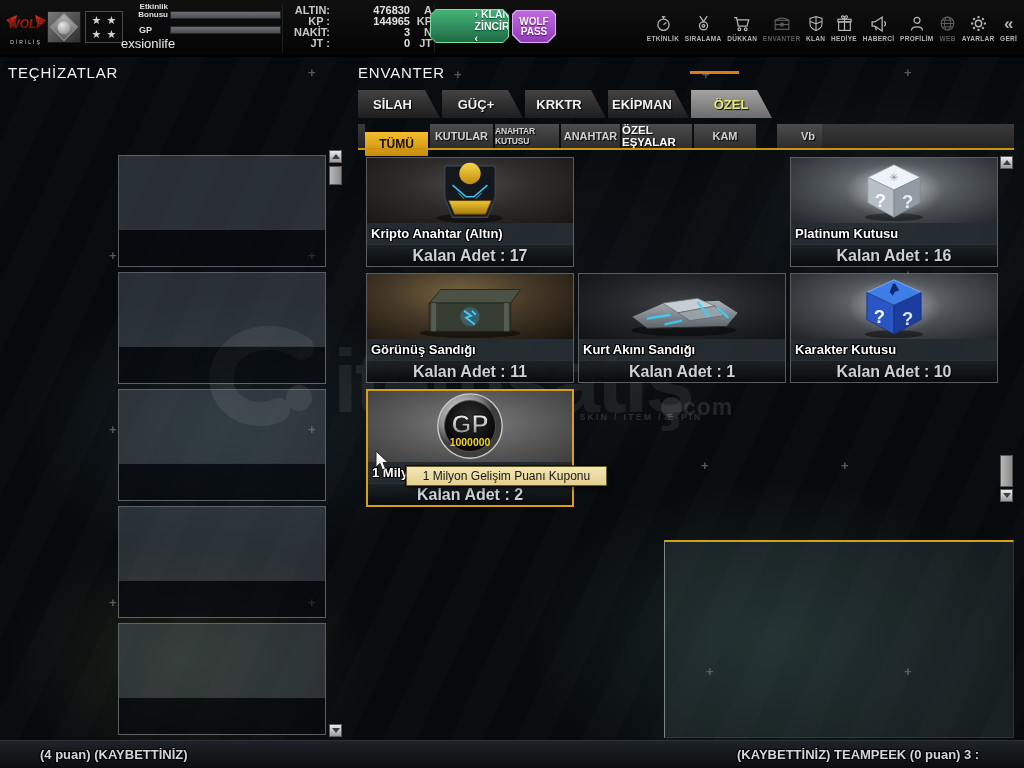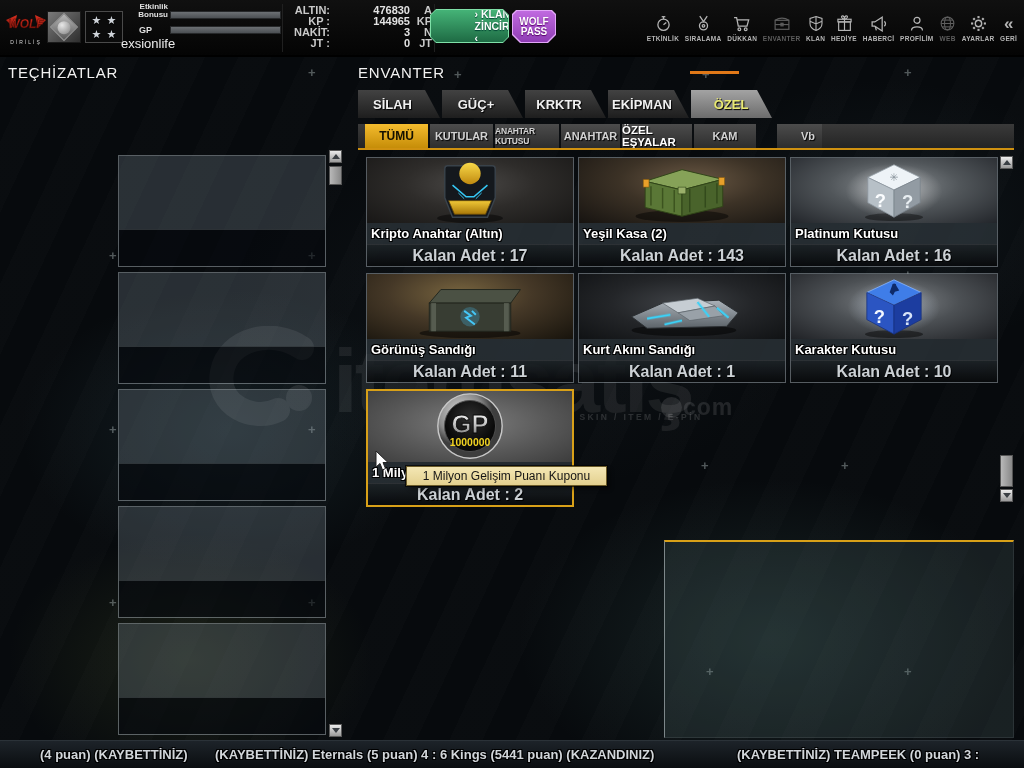--- a/index.html
+++ b/index.html
@@ -55,21 +55,21 @@
   
   .sb-btn{position:absolute;width:13px;height:13px;background:linear-gradient(#ececec,#9a9a9a);border:1px solid #5a5a5a;display:flex;align-items:center;justify-content:center;cursor:pointer;}
   .tri-up{width:0;height:0;border-left:4px solid transparent;border-right:4px solid transparent;border-bottom:5px solid #3a3f44;}
   .tri-down{width:0;height:0;border-left:4px solid transparent;border-right:4px solid transparent;border-top:5px solid #3a3f44;}
   .sb-thumb{position:absolute;width:13px;background:linear-gradient(90deg,#b8b8b8,#888);border:1px solid #555;cursor:pointer;}
   
   .tab{position:absolute;top:90px;height:28px;clip-path:polygon(0 0,calc(100% - 15px) 0,100% 100%,0 100%);display:flex;align-items:center;justify-content:center;padding-right:13px;font-size:13px;font-weight:bold;color:#f0f0f0;background:linear-gradient(#424242,#1e1e1e);cursor:pointer;text-shadow:1px 1px 1px #000;}
   .tab.active{background:linear-gradient(#a3a3a3,#6c6c6c);color:#e9e972;padding-left:12px;}
   .ozel-accent{position:absolute;left:690px;top:71px;width:49px;height:3px;background:#e07818;}
   .stab{position:absolute;top:124px;height:24px;display:flex;align-items:center;justify-content:center;font-size:11px;font-weight:bold;color:#d2d2d2;background:linear-gradient(#4c4c4c,#2d2d2d);cursor:pointer;text-shadow:1px 1px 1px #000;}
-  .stab.active{background:linear-gradient(#f4bc2e,#c68d08);color:#141000;text-shadow:none;font-size:12px;}
+  .stab.active{background:linear-gradient(#f4bc2e,#c68d08);color:#141000;text-shadow:none;font-size:12px;margin-top:8px;}
   .stab.bright{color:#ffffff;font-size:11.5px;}
   .stab.condensed{font-size:8.5px;letter-spacing:-0.2px;}
   .stab-filler{position:absolute;top:124px;height:24px;background:linear-gradient(#3a3a3a,#242424);}
   .subtab-underline{position:absolute;left:358px;top:148px;width:656px;height:2px;background:#cf9110;}
   
   .cell{position:absolute;width:208px;height:110px;border:1px solid rgba(152,160,167,0.55);display:flex;flex-direction:column;cursor:pointer;}
   .cell.selected{width:208px;height:118px;border:2px solid #d8a018;}
   .cell-img{flex:1;position:relative;overflow:hidden;}
   .cell-img svg{position:absolute;left:0;top:0;width:100%;height:100%;}
   .cell-name{height:21px;background:rgba(46,54,60,0.74);color:#fff;font-size:13px;font-weight:bold;line-height:21px;padding:0 4px;white-space:nowrap;overflow:hidden;text-shadow:1px 1px 0 #000,-1px 1px 0 #000,1px -1px 0 #000,-1px -1px 0 #000;}
@@ -409,37 +409,20 @@
         <circle cx="104" cy="16" r="11" fill="url(#gold1)"></circle>
         <path d="M86,28 L100,40 h8 L122,28" fill="none" stroke="#35c8f5" stroke-width="1.6"></path>
         <path d="M92,36 l6,6 M116,36 l-6,6" fill="none" stroke="#35c8f5" stroke-width="1"></path>
         <path d="M82,44 h44 l-6,14 h-32 z" fill="url(#gold2)" stroke="#6a4c08" stroke-width="0.8"></path>
       </svg>
     </div>
     <div class="cell-name">Kripto Anahtar (Altın)</div>
     <div class="cell-count">Kalan Adet : 17</div>
   </div>
 
-  <div class="cell" style="left:578px;top:157px;">
-    <div class="cell-img bg-kasa">
-      <svg viewBox="0 0 208 67">
-        <ellipse cx="104" cy="60" rx="48" ry="6" fill="rgba(0,0,0,0.45)"></ellipse>
-        <polygon points="66,24 104,12 146,22 104,33" fill="#86a258" stroke="#2f4418" stroke-width="1"></polygon>
-        <polygon points="66,24 104,33 104,60 66,51" fill="#5a7736" stroke="#2f4418" stroke-width="1"></polygon>
-        <polygon points="146,22 104,33 104,60 146,50" fill="#49632b" stroke="#2f4418" stroke-width="1"></polygon>
-        <path d="M72,29 v20 M84,31 v21 M96,33 v23" stroke="#3c531f" stroke-width="1.5" fill="none"></path>
-        <path d="M112,32 v24 M128,29 v22 M140,26 v21" stroke="#334a1c" stroke-width="1.5" fill="none"></path>
-        <rect x="64" y="22" width="6" height="8" fill="#e8a02a" stroke="#7a5210" stroke-width="0.6"></rect>
-        <rect x="142" y="20" width="6" height="8" fill="#e8a02a" stroke="#7a5210" stroke-width="0.6"></rect>
-        <rect x="100" y="30" width="8" height="7" fill="#9ab06a" stroke="#2f4418" stroke-width="0.6"></rect>
-      </svg>
-    </div>
-    <div class="cell-name">Yeşil Kasa (2)</div>
-    <div class="cell-count">Kalan Adet : 143</div>
-  </div>
 
   <div class="cell" style="left:790px;top:157px;">
     <div class="cell-img bg-platin">
       <svg viewBox="0 0 208 67">
         <defs>
             <radialGradient id="pglow">
               <stop offset="0" stop-color="rgba(255,255,255,0.55)"></stop>
               <stop offset="1" stop-color="rgba(255,255,255,0)"></stop>
             </radialGradient>
           </defs>
@@ -556,17 +539,16 @@
     </div>
   <div class="sb-thumb" style="left:1000px;top:455px;height:32px;"></div>
   <div class="sb-btn" style="left:1000px;top:489px;">
       <div class="tri-down"></div>
     </div>
 
   <div class="br-panel"></div>
 
   <div class="statusbar">
     <span style="left:4px;margin-left:36px;">(4 puan) (KAYBETTİNİZ)</span>
-    <span style="left:215px;">(KAYBETTİNİZ) Eternals (5 puan) 4 : 6 Kings (5441 puan) (KAZANDINIZ)</span>
     <span style="left:737px;">(KAYBETTİNİZ) TEAMPEEK (0 puan) 3 :</span>
   </div>
 
 </div>
 
 </body></html>

